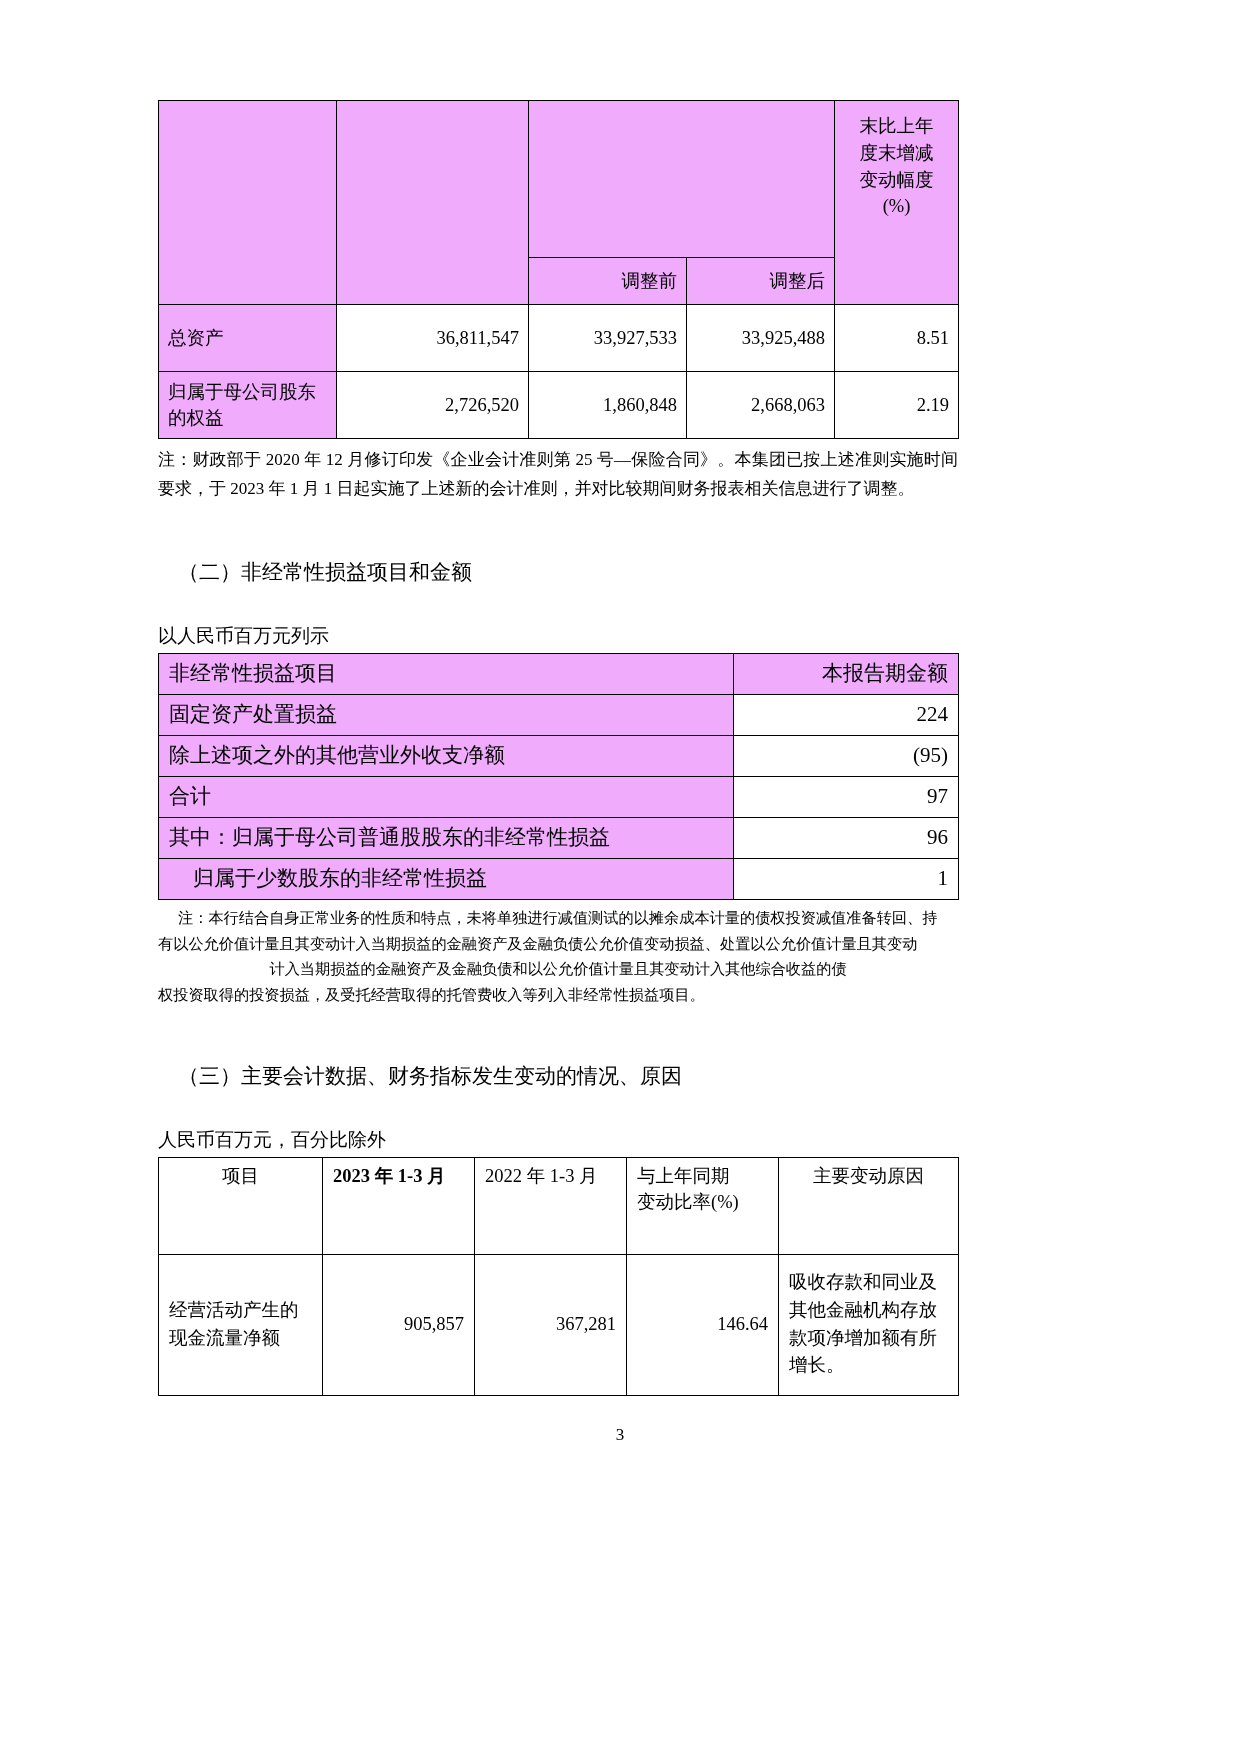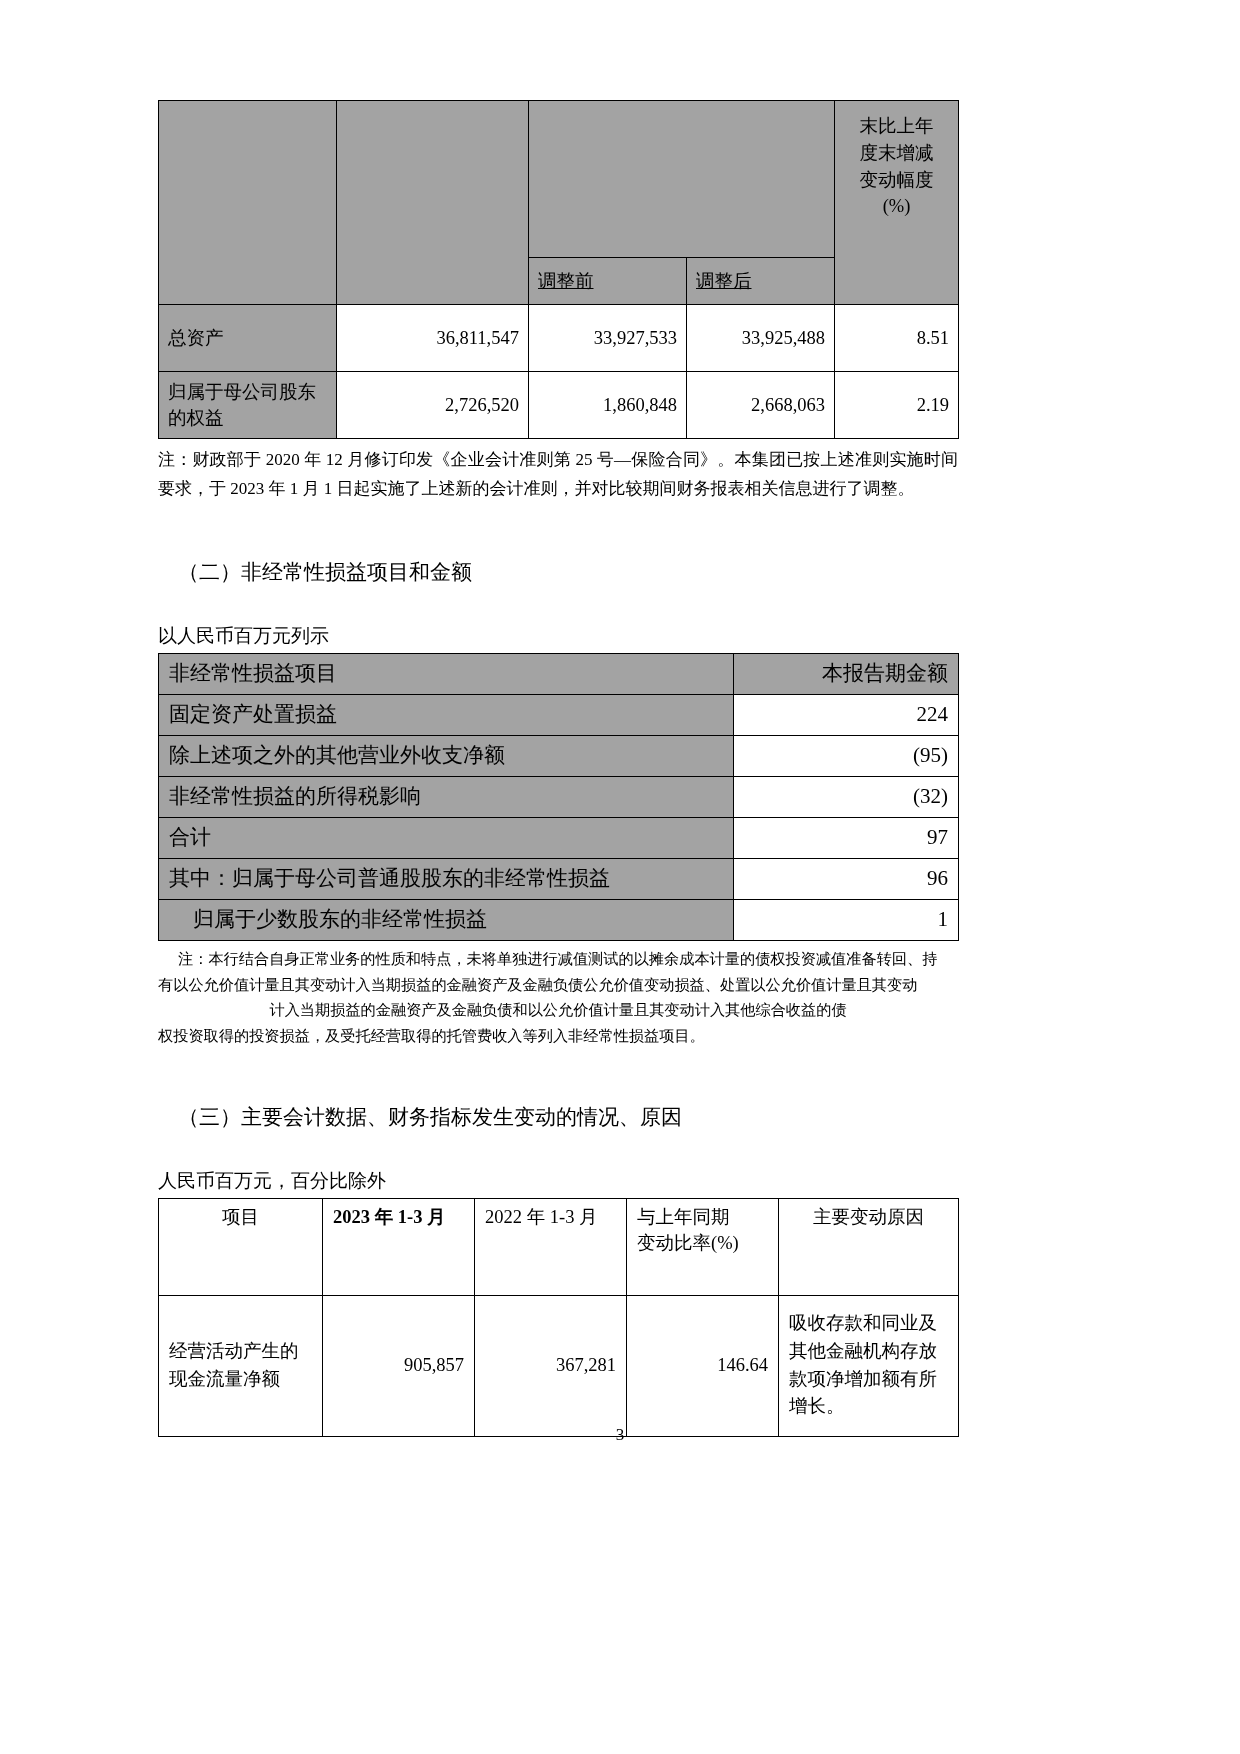--- a/index.html
+++ b/index.html
@@ -36,23 +36,23 @@
     table-layout: fixed;
     font-size: 18.5px;
   }
   table td, table th {
     border: 1px solid #000000;
     padding: 5px 9px;
     vertical-align: middle;
     font-weight: normal;
     line-height: 1.42;
   }
-  .shade { background: #a3a3a3; }
+  .shade { background: #f0abfc; }
   .num { text-align: right; }
-  .ctr { text-align: left; text-decoration: underline; }
+  .ctr { text-align: right; }
   .lft { text-align: left; }
 
   
   #table-assets td { font-size: 18.5px; }
   #table-assets .hdr-tall { height: 146px; vertical-align: top; }
   #table-assets .pct-hdr {
     text-align: center;
     line-height: 1.45;
     padding-top: 12px;
   }
@@ -203,24 +203,20 @@
           <td class="shade lft">非经常性损益项目</td>
           <td class="shade num">本报告期金额</td>
         </tr>
         <tr>
           <td class="shade lft">固定资产处置损益</td>
           <td class="num">224</td>
         </tr>
         <tr>
           <td class="shade lft">除上述项之外的其他营业外收支净额</td>
           <td class="num">(95)</td>
-        </tr>
-        <tr>
-          <td class="shade lft">非经常性损益的所得税影响</td>
-          <td class="num">(32)</td>
         </tr>
         <tr>
           <td class="shade lft">合计</td>
           <td class="num">97</td>
         </tr>
         <tr>
           <td class="shade lft">其中：归属于母公司普通股股东的非经常性损益</td>
           <td class="num">96</td>
         </tr>
         <tr>

